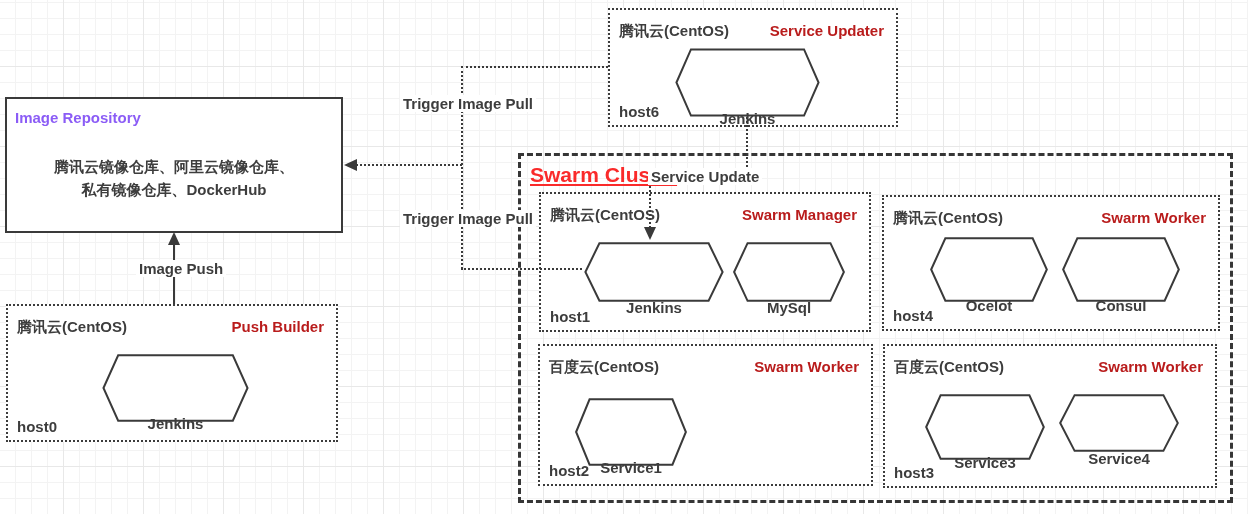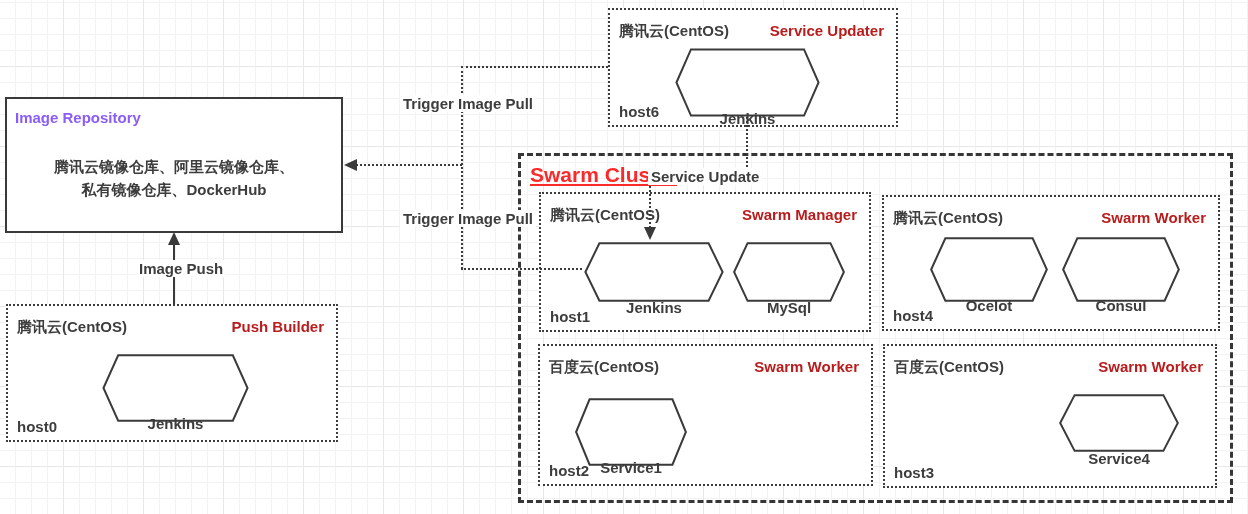--- a/index.html
+++ b/index.html
@@ -125,20 +125,26 @@
         <polygon points="1,50 13,2 87,2 99,50 87,98 13,98" fill="#ffffff" stroke="#3a3a3a" stroke-width="2" vector-effect="non-scaling-stroke"></polygon>
       </svg>
       <span class="hex-label">Service1</span>
     </div>
   </div>
 
   <div class="box dotted" style="left:883px;top:344px;width:334px;height:144px">
     <span class="provider">百度云(CentOS)</span>
     <span class="role">Swarm Worker</span>
     <span class="host">host3</span>
+    <div class="hex" style="left:40px;top:48px;width:120px;height:66px">
+      <svg viewBox="0 0 100 100" preserveAspectRatio="none">
+        <polygon points="1,50 13,2 87,2 99,50 87,98 13,98" fill="#ffffff" stroke="#3a3a3a" stroke-width="2" vector-effect="non-scaling-stroke"></polygon>
+      </svg>
+      <span class="hex-label">Service3</span>
+    </div>
     <div class="hex" style="left:174px;top:48px;width:120px;height:58px">
       <svg viewBox="0 0 100 100" preserveAspectRatio="none">
         <polygon points="1,50 13,2 87,2 99,50 87,98 13,98" fill="#ffffff" stroke="#3a3a3a" stroke-width="2" vector-effect="non-scaling-stroke"></polygon>
       </svg>
       <span class="hex-label">Service4</span>
     </div>
   </div>
 
   <div class="dot-h" style="left:461px;top:66px;width:147px"></div>
   <div class="dot-v" style="left:461px;top:66px;height:203px"></div>

